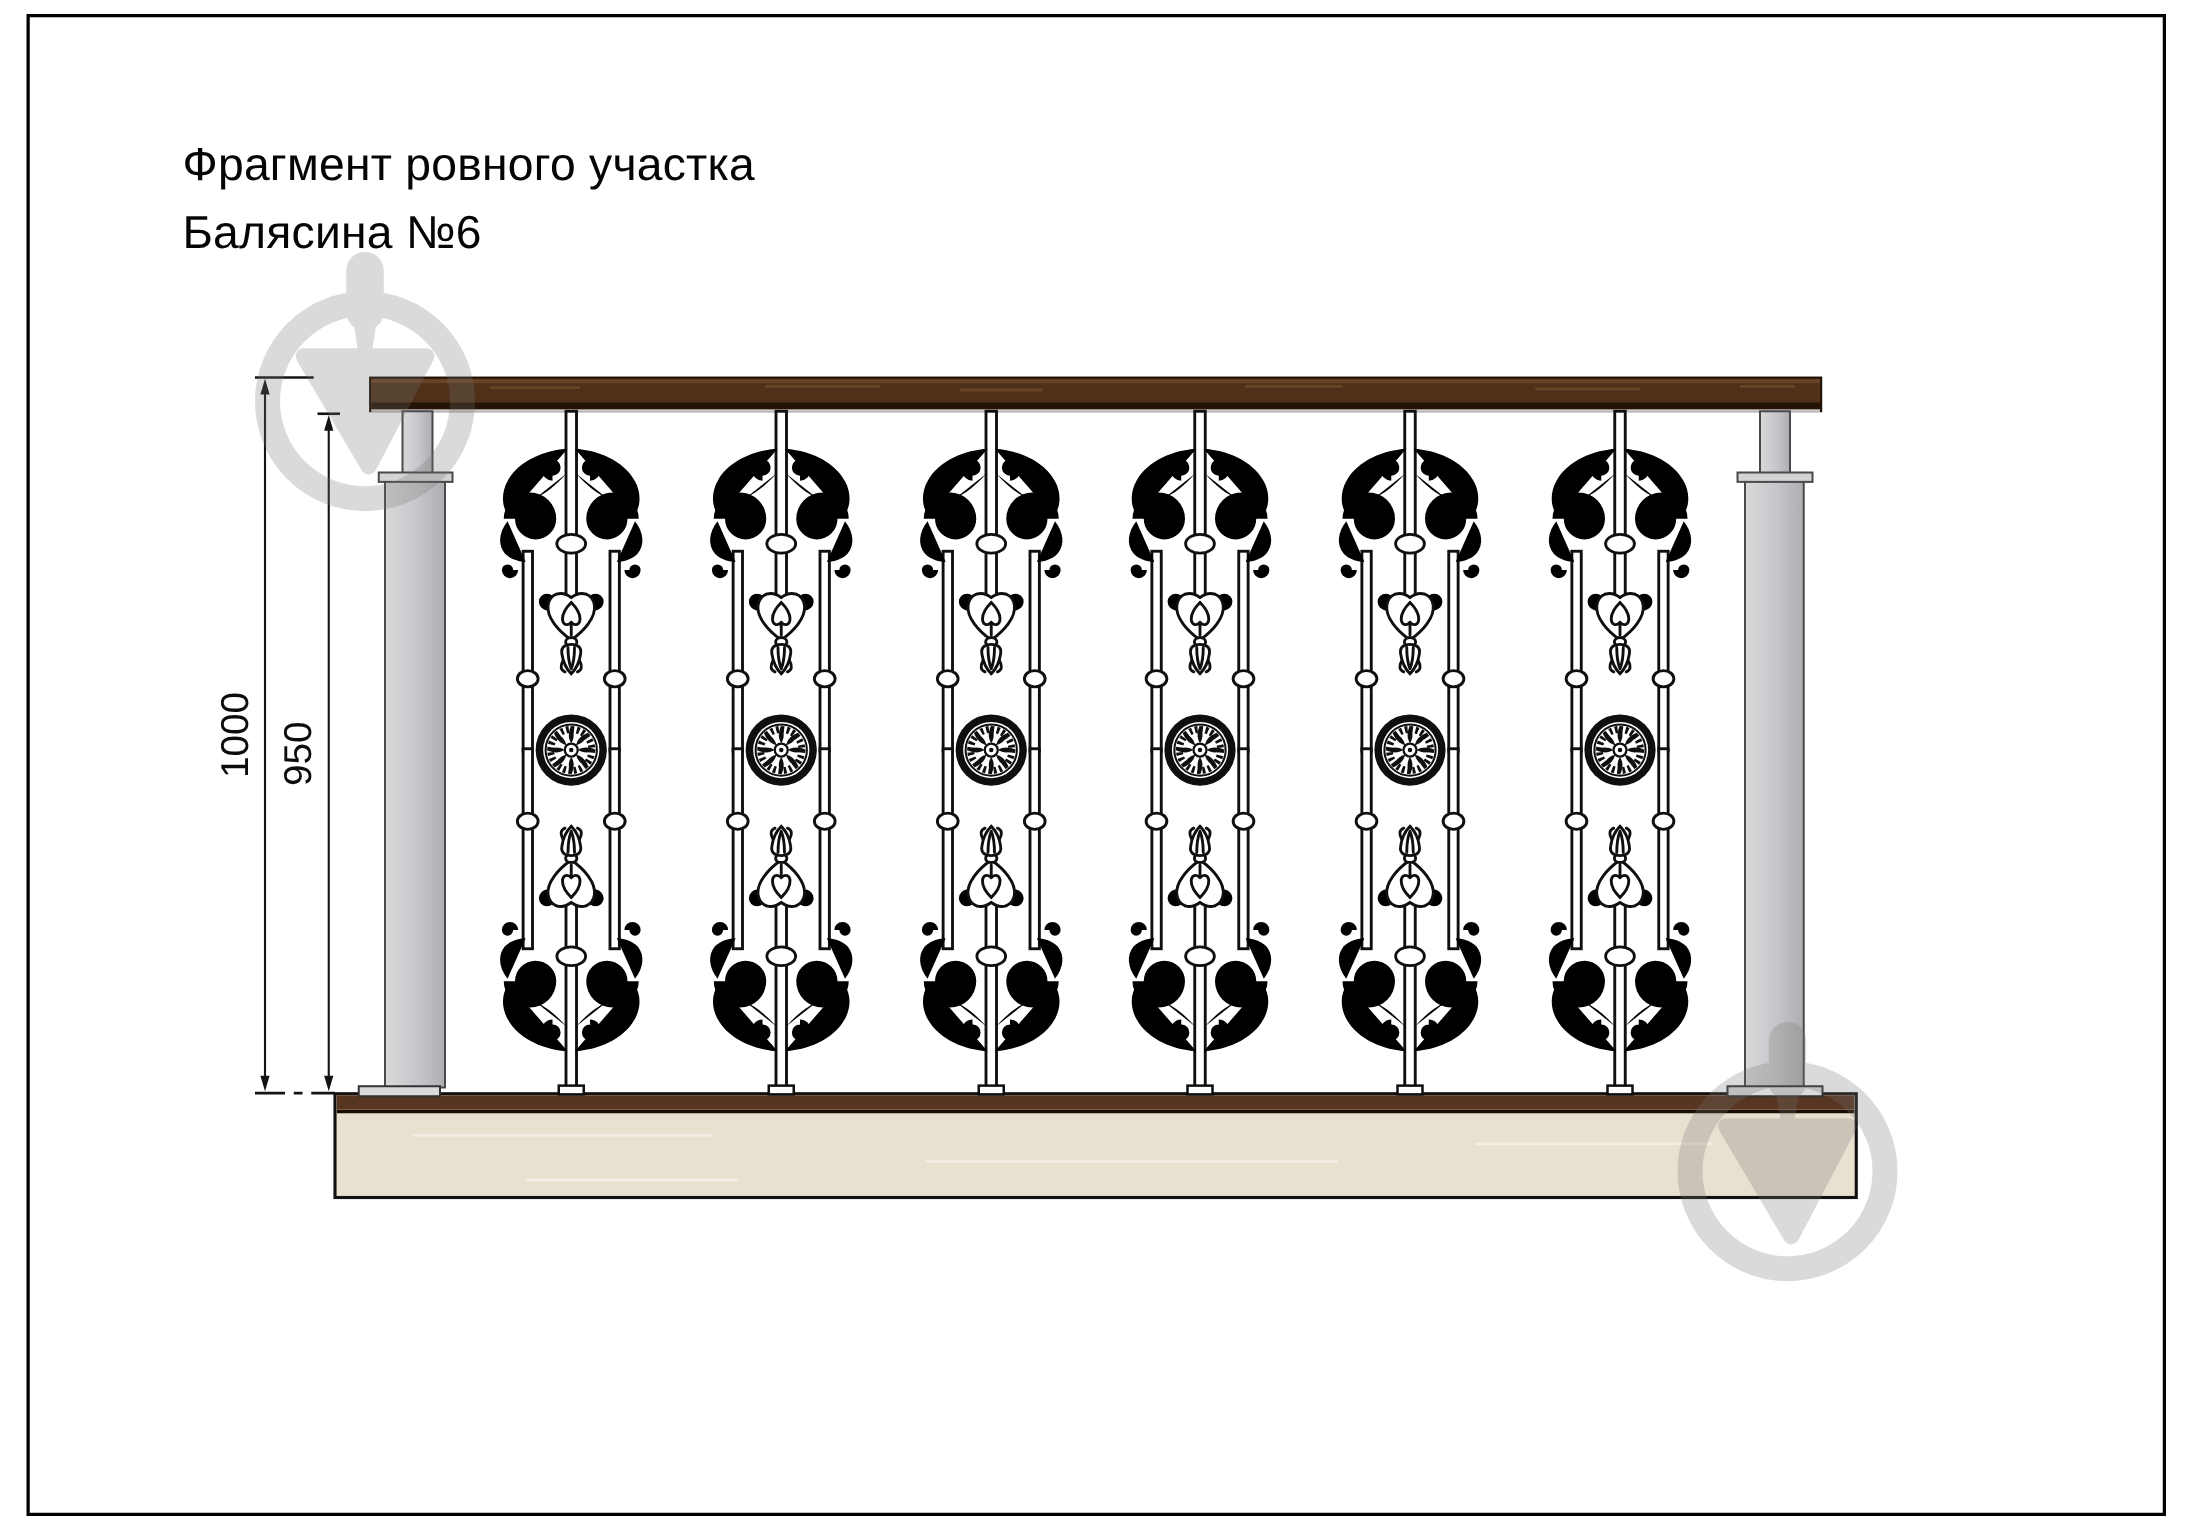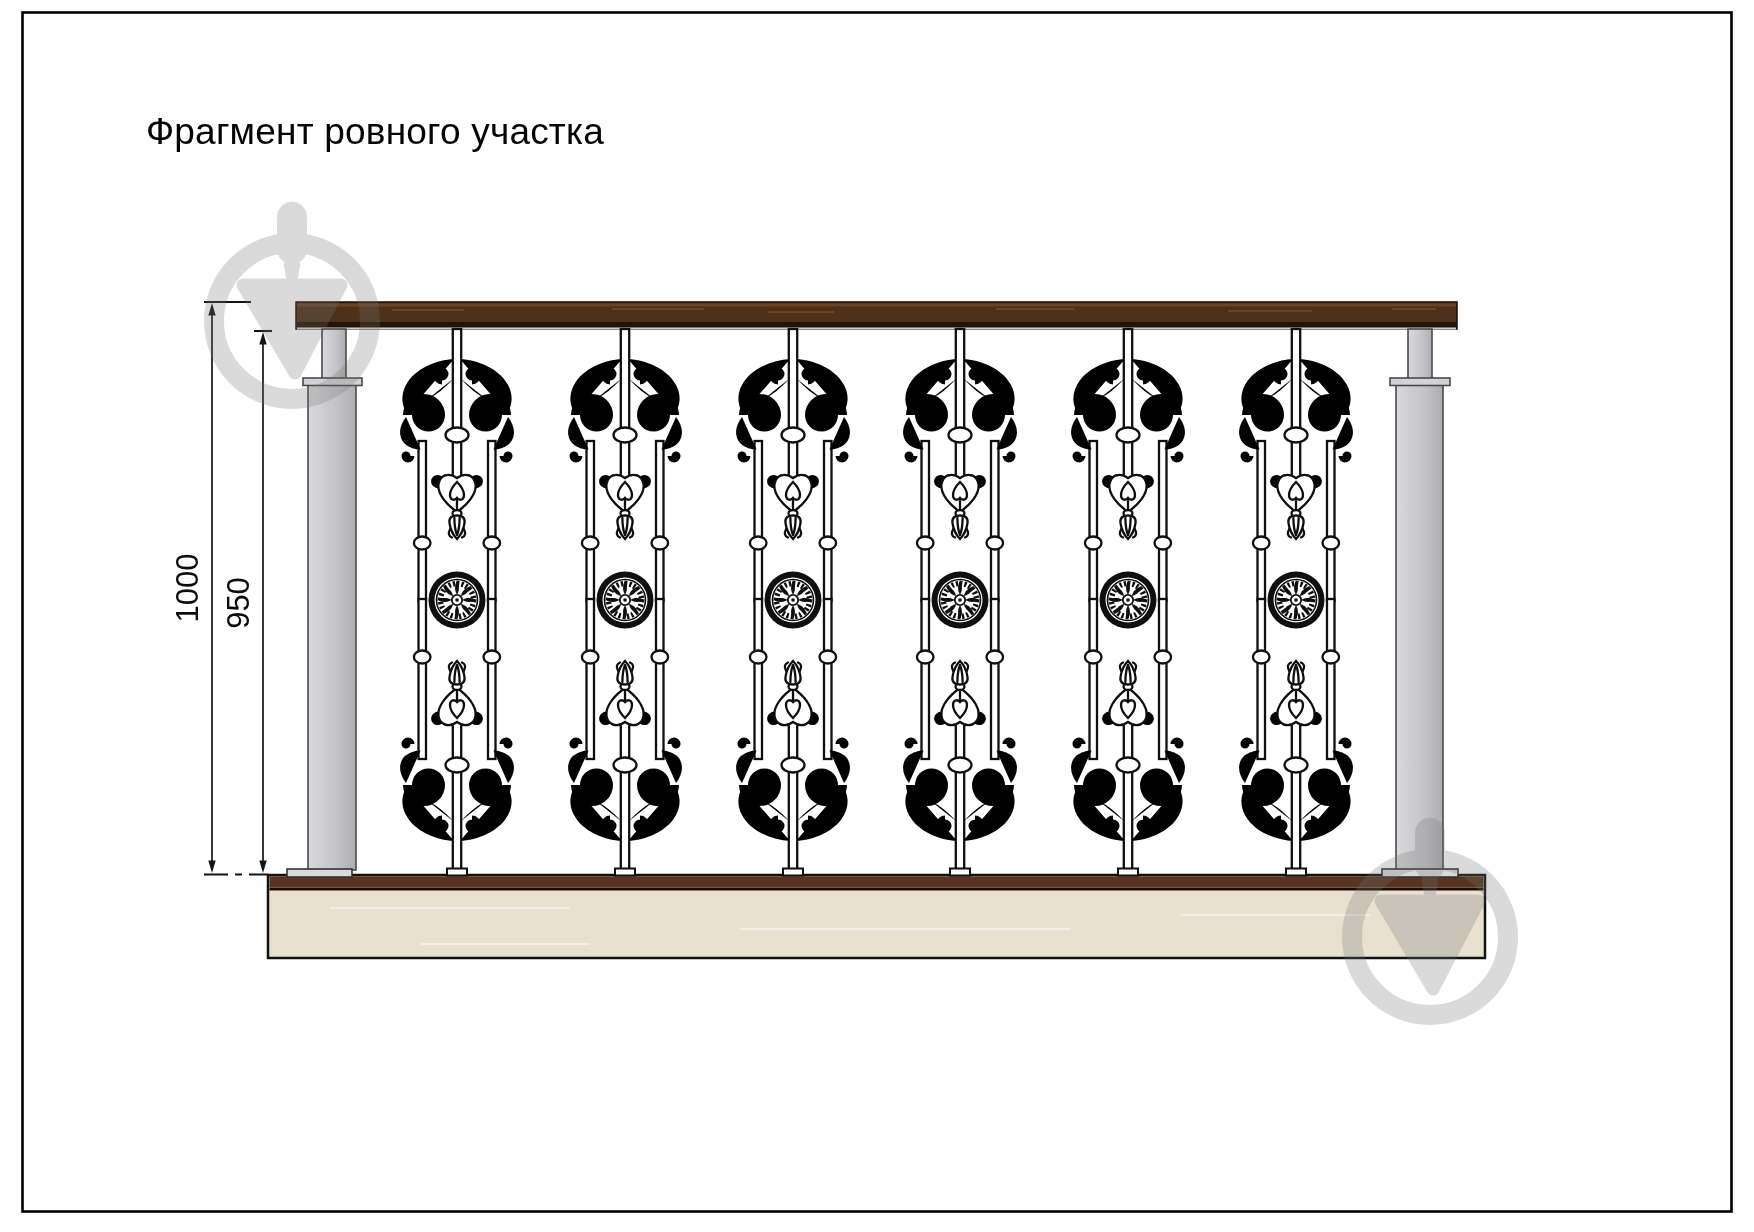--- a/index.html
+++ b/index.html
@@ -182,15 +182,16 @@
     <g class="wm">
       <use href="#trowel" transform="translate(292,321)"></use>
     </g>
     <g class="wm">
       <use href="#trowel" transform="translate(1430,937)"></use>
     </g>
   </svg>
 
   <div class="title">
     <div>Фрагмент ровного участка</div>
+    <div>Балясина №6</div>
   </div>
 
 </div>
 
 </body></html>

